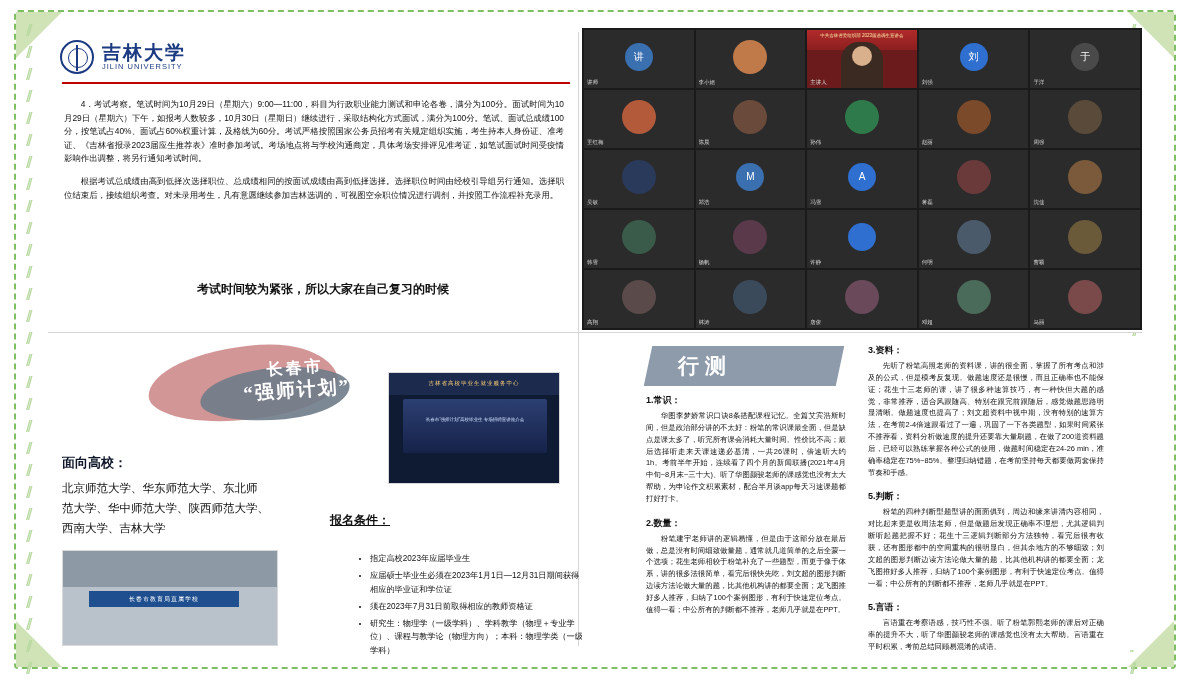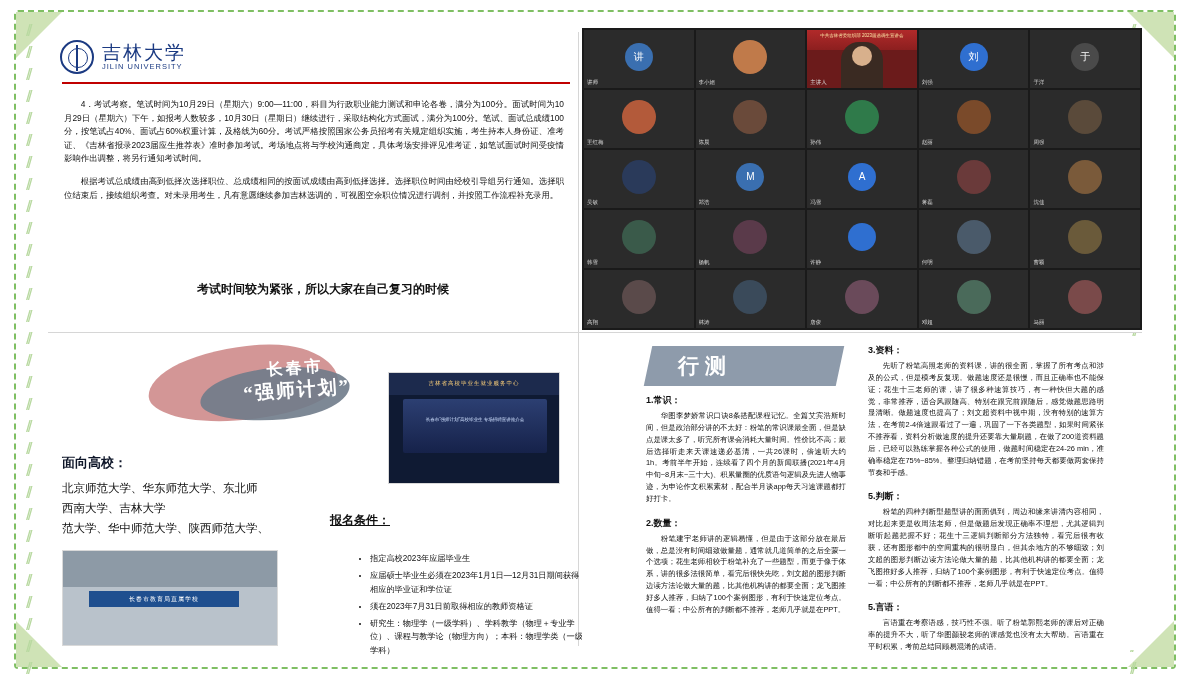--- a/index.html
+++ b/index.html
@@ -85,21 +85,21 @@
     border: 1.5px solid #1b3a82;
   }
   .logo-seal::after {
     content: "";
     position: absolute; left: 14px; top: 3px;
     width: 2px; height: 26px;
     background: #1b3a82;
   }
   .logo-text-cn {
     font-family: "Liberation Serif", serif;
-    font-size: 19px; font-weight: normal; color: #1b3a82;
+    font-size: 19px; font-weight: bold; color: #1b3a82;
     letter-spacing: 2px;
     line-height: 1.05;
   }
   .logo-text-en {
     font-size: 7.5px; color: #1b3a82; letter-spacing: 1px;
   }
   .logo-rule {
     position: absolute;
     left: 14px; top: 54px;
     width: 508px; height: 2px;
@@ -596,40 +596,40 @@
       </div>
 
       <div class="photo-bottom">
         <div class="bld"></div>
         <div class="sign">长春市教育局直属学校</div>
       </div>
 
       <div class="mx-title">面向高校：</div>
       <div class="mx-list">
         <div>北京师范大学、华东师范大学、东北师</div>
+        <div>范大学、华中师范大学、陕西师范大学、</div>
         <div>西南大学、吉林大学</div>
-        <div>范大学、华中师范大学、陕西师范大学、</div>
       </div>
 
       <div class="bm-title">报名条件：</div>
       <ul class="bm-list">
         <li>指定高校2023年应届毕业生</li>
         <li>应届硕士毕业生必须在2023年1月1日—12月31日期间获得相应的毕业证和学位证</li>
         <li>须在2023年7月31日前取得相应的教师资格证</li>
         <li>研究生：物理学（一级学科）、学科教学（物理＋专业学位）、课程与教学论（物理方向）；本科：物理学类（一级学科）</li>
       </ul>
     </div>
 
     <div class="br-panel">
       <div class="xc-banner"></div>
       <div class="xc-banner-text">行测</div>
 
       <div class="xc-col-left">
         <div class="xc-h">1.常识：</div>
-        <p class="xc-p">华图李梦娇常识口诀8条搭配课程记忆。全篇艾宾浩斯时间，但是政治部分讲的不太好：粉笔的常识课最全面，但是缺点是课太多了，听完所有课会消耗大量时间。性价比不高；最后选择听走来天课速递必基清，一共26课时，倍速听大约1h。考前半年开始，连续看了四个月的新闻联播(2021年4月中旬~8月末~三十大)、积累量圈的优质语句逻辑及先进人物事迹，为申论作文积累素材，配合半月谈app每天习速课题都打好打卡。</p>
+        <p class="xc-p">华图李梦娇常识口诀8条搭配课程记忆。全篇艾宾浩斯时间，但是政治部分讲的不太好：粉笔的常识课最全面，但是缺点是课太多了，听完所有课会消耗大量时间。性价比不高；最后选择听走来天课速递必基清，一共26课时，倍速听大约1h。考前半年开始，连续看了四个月的新闻联播(2021年4月中旬~8月末~三十大)、听了华图颜骏老师的课感觉也没有太大帮助，为申论作文积累素材，配合半月谈app每天习速课题都打好打卡。</p>
         <div class="xc-h">2.数量：</div>
         <p class="xc-p">粉笔建宇老师讲的逻辑易懂，但是由于这部分放在最后做，总是没有时间细致做量题，通常就几道简单的之后全蒙一个选项；花生老师相较于粉笔补充了一些题型，而更于像于体系，讲的很多法很简单，看完后很快先吃，刘文超的图形判断边读方法论做大量的题，比其他机构讲的都要全面；龙飞图推好多人推荐，归纳了100个案例图形，有利于快速定位考点。值得一看；中公所有的判断都不推荐，老师几乎就是在PPT。</p>
       </div>
 
       <div class="xc-col-right">
         <div class="xc-h">3.资料：</div>
         <p class="xc-p">先听了粉笔高照老师的资料课，讲的很全面，掌握了所有考点和涉及的公式，但是模考反复现。做题速度还是很慢，而且正确率也不能保证；花生十三老师的课，讲了很多种速算技巧，有一种快但大题的感觉，非常推荐，适合风跟随高、特别在跟完前跟随后，感觉做题思路明显清晰。做题速度也提高了；刘文超资料中视中期，没有特别的速算方法，在考前2-4倍速跟看过了一遍，巩固了一下各类题型，如果时间紧张不推荐看，资料分析做速度的提升还要靠大量刷题，在做了200道资料题后，已经可以熟练掌握各种公式的使用，做题时间稳定在24-26 min，准确率稳定在75%~85%。整理归纳错题，在考前坚持每天都要做两套保持节奏和手感。</p>
         <div class="xc-h">5.判断：</div>
         <p class="xc-p">粉笔的四种判断型题型讲的面面俱到，周边和缘来讲清内容相同，对比起来更是收周法老师，但是做题后发现正确率不理想，尤其逻辑判断听起题把握不好；花生十三逻辑判断部分方法独特，看完后很有收获，还有图形都中的空间重构的很明显白，但其余地方的不够细致；刘文超的图形判断边读方法论做大量的题，比其他机构讲的都要全面；龙飞图推好多人推荐，归纳了100个案例图形，有利于快速定位考点。值得一看；中公所有的判断都不推荐，老师几乎就是在PPT。</p>
         <div class="xc-h">5.言语：</div>

